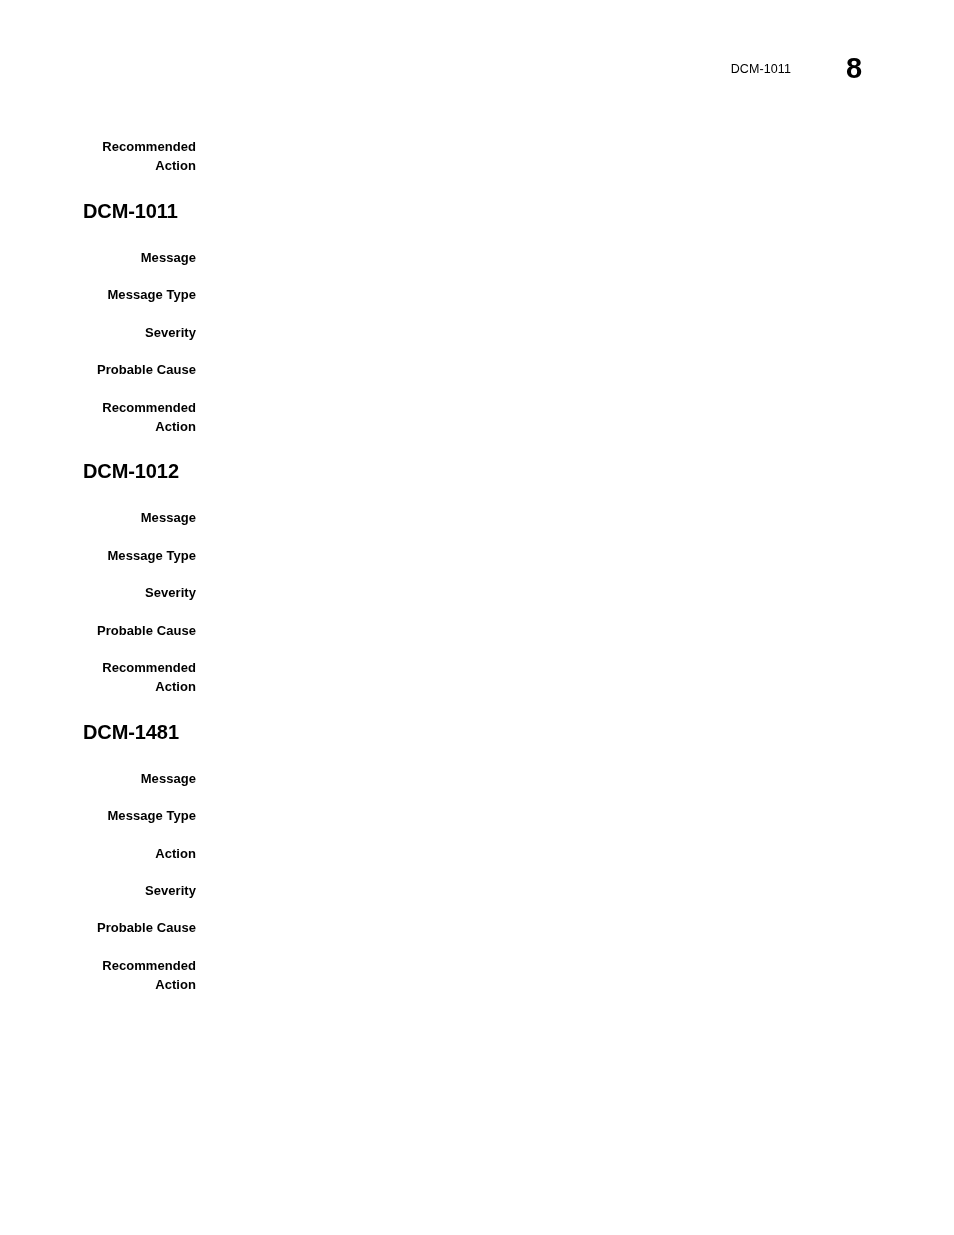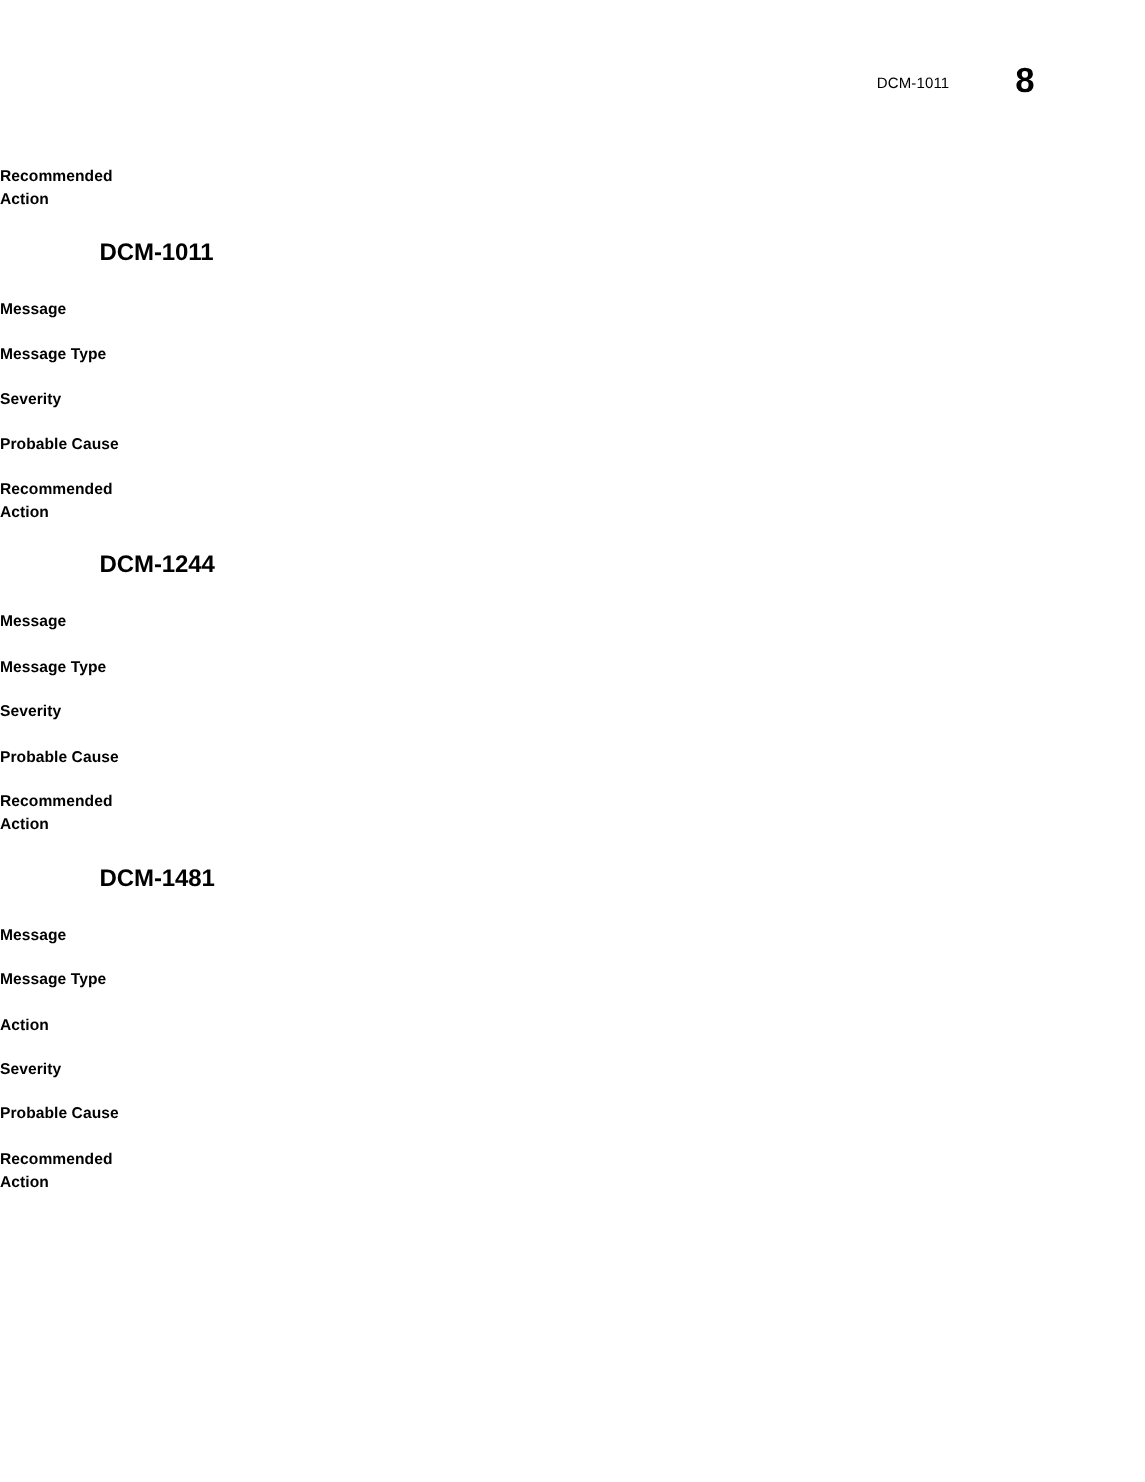--- a/index.html
+++ b/index.html
@@ -65,21 +65,21 @@
   
   .field-row {
     position: absolute;
     left: 0;
     width: 954px;
   }
   .field-label {
     position: absolute;
     left: 0;
     width: 196px;
-    text-align: left;
+    text-align: right;
     font-size: 13px;
     font-weight: 700;
     line-height: 19px;
     letter-spacing: 0.05px;
     color: #000;
     white-space: pre-line;
   }
   .field-value {
     position: absolute;
     left: 214px;
@@ -138,21 +138,21 @@
         </div>
         <div class="field-row" style="top: 360px;">
           <div class="field-label">Probable Cause</div>
           <div class="field-value"></div>
         </div>
         <div class="field-row" style="top: 398px;">
           <div class="field-label">Recommended
 Action</div>
           <div class="field-value"></div>
         </div>
-        <div class="section-heading" style="top: 459px;">DCM-1244</div>
+        <div class="section-heading" style="top: 459px;">DCM-1012</div>
         <div class="field-row" style="top: 508px;">
           <div class="field-label">Message</div>
           <div class="field-value"></div>
         </div>
         <div class="field-row" style="top: 546px;">
           <div class="field-label">Message Type</div>
           <div class="field-value"></div>
         </div>
         <div class="field-row" style="top: 583px;">
           <div class="field-label">Severity</div>

